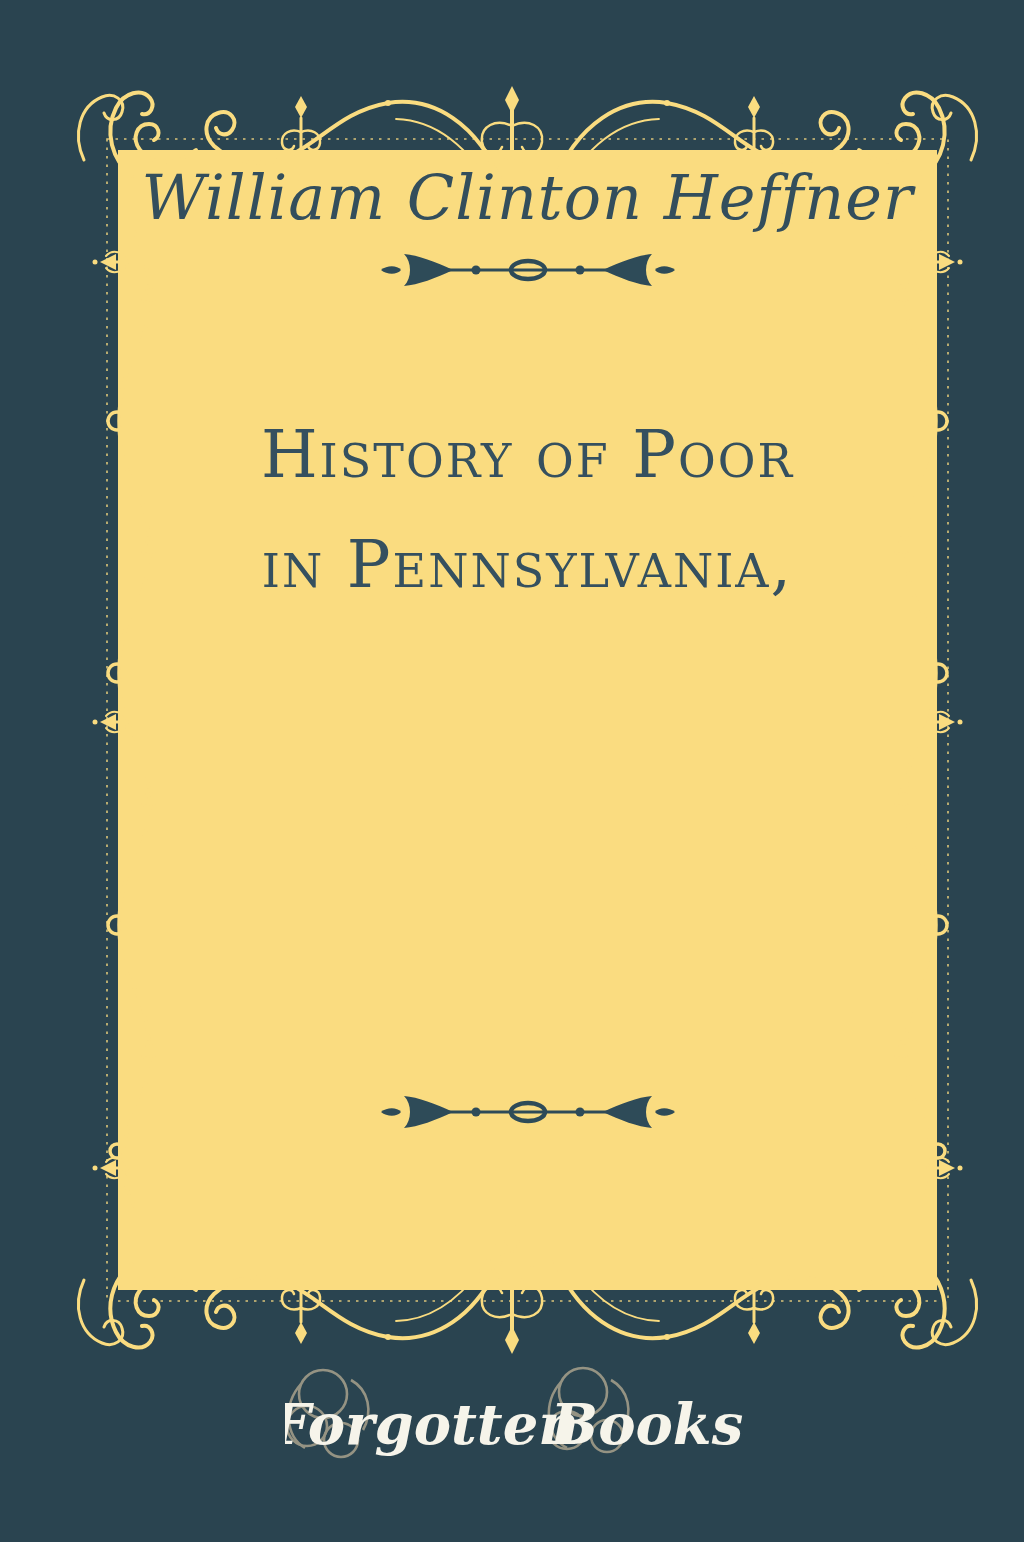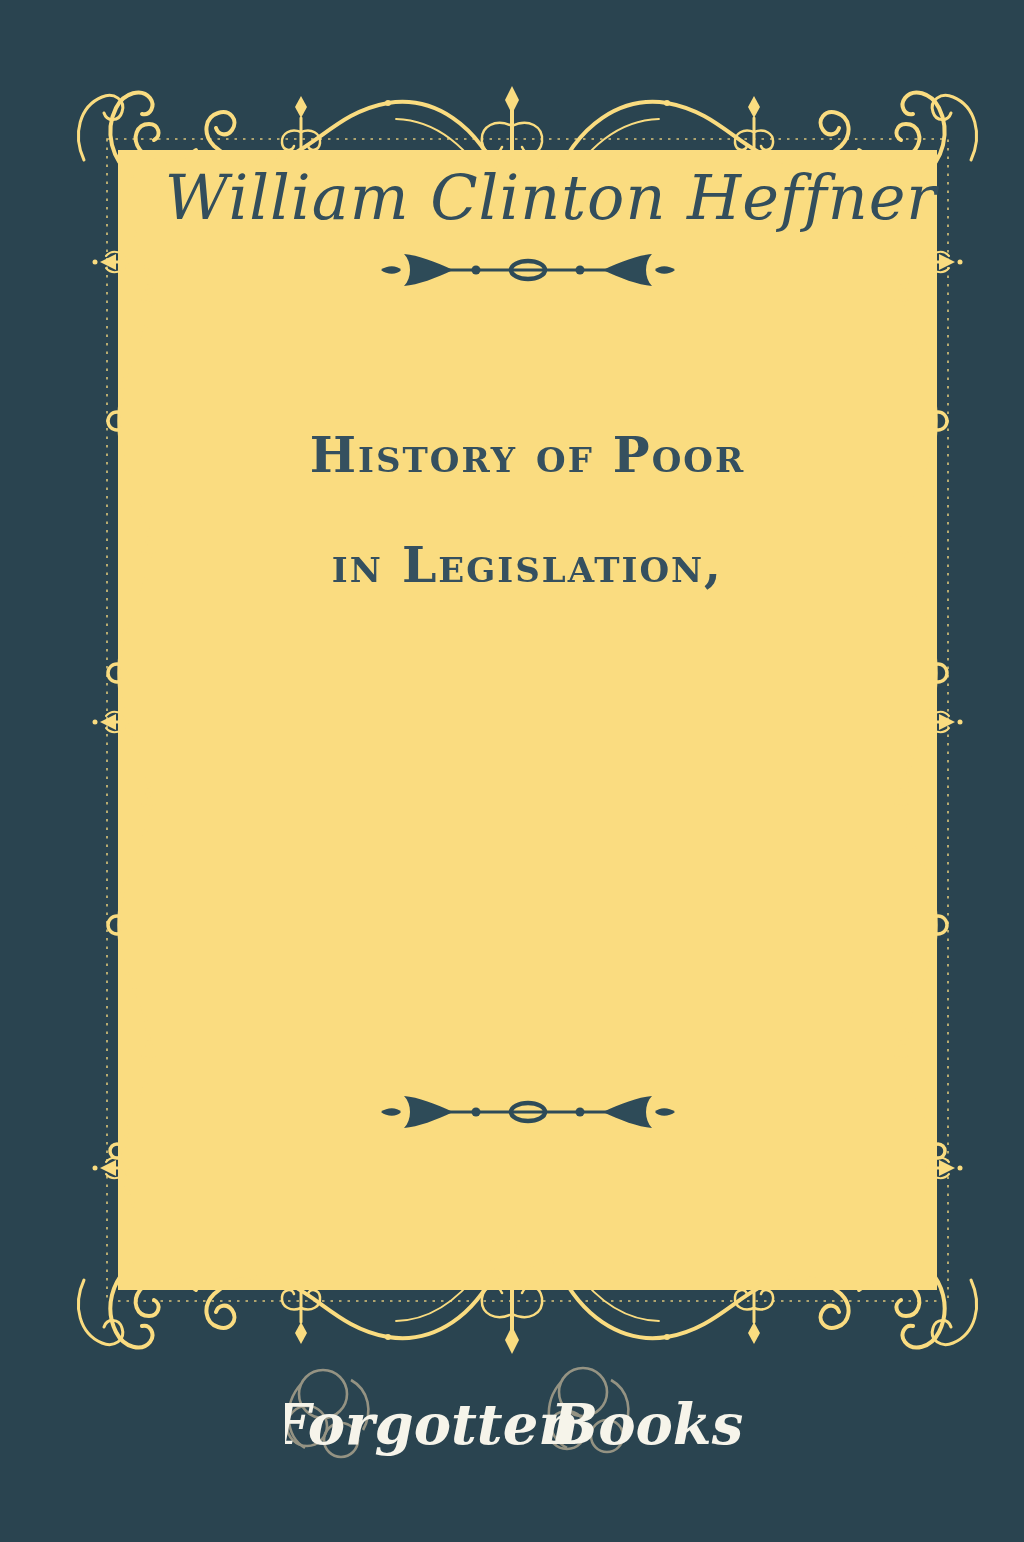--- a/index.html
+++ b/index.html
@@ -14,37 +14,36 @@
   .panel{
     position:absolute;left:118px;top:150px;width:819px;height:1140px;
     background:#FADC80;
   }
   
   .frame{position:absolute;left:0;top:0;width:1024px;height:1542px;pointer-events:none;}
   
   .content{position:absolute;left:118px;top:150px;width:819px;height:1140px;}
   .author{
     position:absolute;top:14px;left:0;right:0;
-    text-align:right;
+    text-align:center;
     font-size:62px;line-height:1.1;
     font-style:italic;font-weight:500;
     color:#334E5C;
     letter-spacing:1px;
   }
   .divider{position:absolute;left:50%;transform:translateX(-50%);width:300px;height:36px;}
   .divider-1{top:102px;}
   .divider-2{top:944px;}
   .title{
     position:absolute;top:250px;left:0;right:0;
     text-align:center;
     color:#35505F;
-    font-size:49px;line-height:110px;
+    font-size:65px;line-height:110px;
     font-variant:small-caps;
     letter-spacing:2px;
-    font-weight:bold;
   }
   .title-line{display:block;}
   .logo{
     position:absolute;left:16px;right:0;top:1348px;
     display:flex;justify-content:center;align-items:flex-end;
   }
   .logo svg text{
     font-family:"DejaVu Serif","Liberation Serif",serif;
     font-style:italic;font-weight:bold;
     fill:#F6F4EA;
@@ -146,21 +145,21 @@
         <g id="div-arrow-l">
           <path d="M75,18 C58,10 40,3 26,2 C34,10 34,26 26,34 C40,33 58,26 75,18 Z" stroke="none"></path>
           <path d="M23,18 C19,13 9,13 3,18 C9,23 19,23 23,18 Z" stroke="none"></path>
         </g>
         <use href="#div-arrow-l" transform="matrix(-1,0,0,1,300,0)"></use>
       </g>
     </svg>
 
     <div class="title">
       <span class="title-line">History of Poor</span>
-      <span class="title-line">in Legislation,</span>
+      <span class="title-line">in Pennsylvania,</span>
     </div>
 
     <svg class="divider divider-2" viewBox="0 0 300 36" aria-hidden="true">
       <g fill="#2E4B58" stroke="#2E4B58">
         <path d="M64,18 H236" fill="none" stroke-width="3"></path>
         <circle cx="98" cy="18" r="4.5" stroke="none"></circle>
         <circle cx="202" cy="18" r="4.5" stroke="none"></circle>
         <ellipse cx="150" cy="18" rx="17" ry="9" fill="none" stroke-width="4.5"></ellipse>
         <g id="div-arrow-l2">
           <path d="M75,18 C58,10 40,3 26,2 C34,10 34,26 26,34 C40,33 58,26 75,18 Z" stroke="none"></path>

